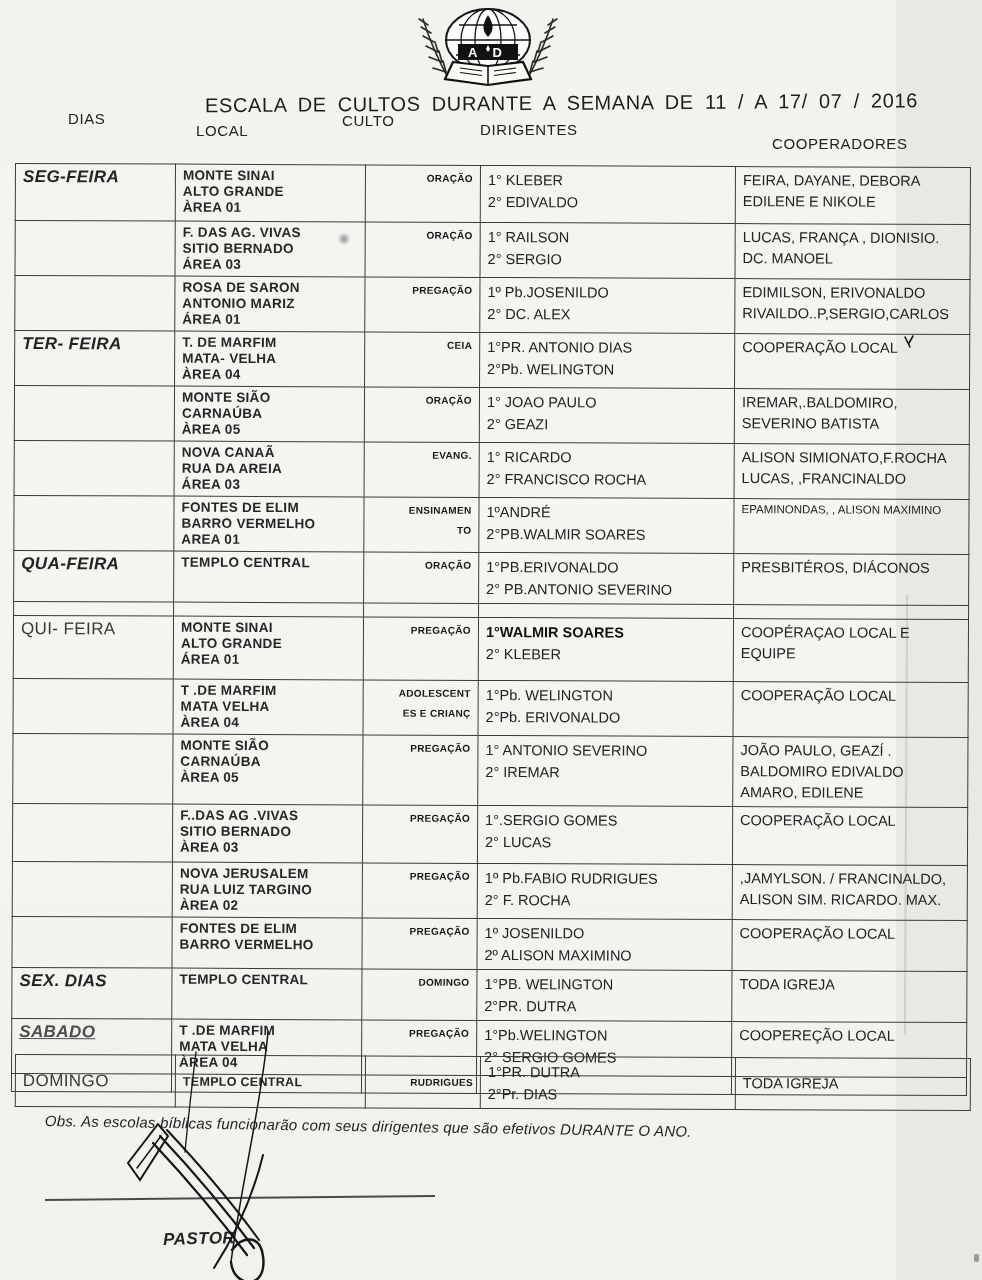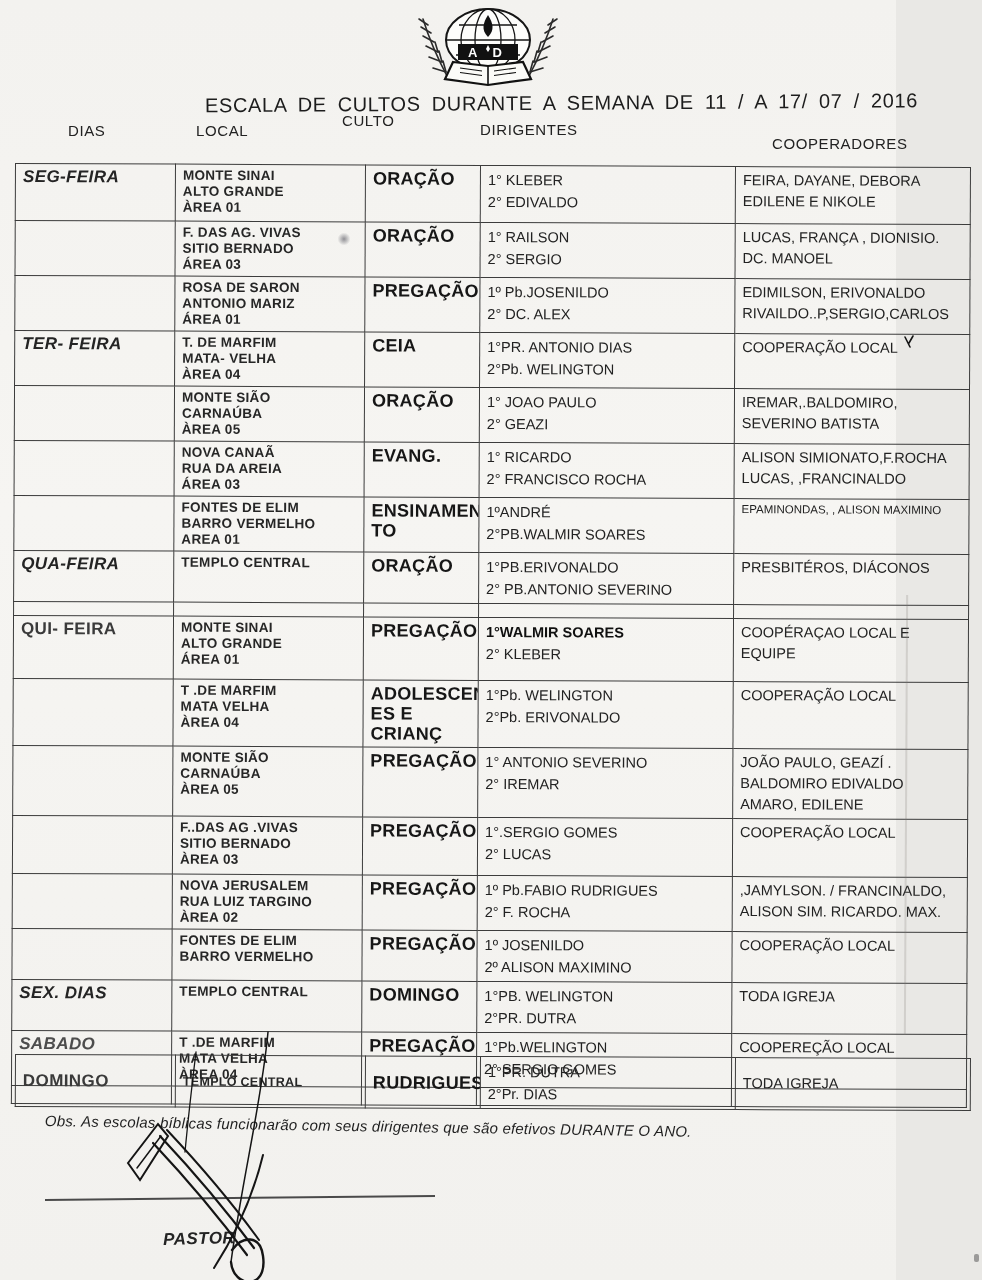--- a/index.html
+++ b/index.html
@@ -18,45 +18,45 @@
   .logo{position:absolute;left:408px;top:4px;}
   
   .title{
     position:absolute;left:205px;top:92px;width:650px;
     font-size:20px;font-weight:500;letter-spacing:.6px;word-spacing:5px;
     color:#1d1d1d;transform:rotate(-0.4deg);white-space:nowrap;
   }
   .col-headers span{
     position:absolute;font-size:15px;font-weight:500;letter-spacing:.6px;color:#222;
   }
-  .ch-dias{left:68px;top:122px;}
+  .ch-dias{left:68px;top:110px;}
   .ch-local{left:196px;top:122px;}
   .ch-culto{left:342px;top:112px;}
   .ch-dirigentes{left:480px;top:121px;}
   .ch-cooperadores{left:754px;top:135px;margin-left:18px;}
   
   table.schedule{
     position:absolute;left:15px;width:955px;
     border-collapse:collapse;table-layout:fixed;
     transform:rotate(0.25deg);transform-origin:20px 0;
   }
   #main-table{top:163px;}
   #bottom-table{top:1054px;}
   table.schedule td{
     border:1.5px solid #3c3c3c;
     padding:3px 7px;vertical-align:top;overflow:hidden;
   }
   td.c-dia{
     font-size:17px;font-weight:700;font-style:italic;
     vertical-align:middle;padding-left:14px;letter-spacing:.4px;color:#242424;
   }
-  td.c-dia.plain-day{font-weight:700;font-style:normal;color:#3a3a3a;}
-  td.c-dia.faded-day{color:#4d4d4d;}
+  td.c-dia.plain-day{font-weight:400;font-style:normal;color:#3a3a3a;}
+  td.c-dia.faded-day{color:#4d4d4d;text-decoration:underline;}
   td.c-local{font-size:13.5px;font-weight:600;line-height:16px;letter-spacing:.3px;color:#262626;}
-  td.c-culto{font-size:18px;font-weight:700;line-height:20px;letter-spacing:.3px;padding-top:6px;padding-left:10px;color:#161616;}
+  td.c-culto{font-size:10px;font-weight:700;line-height:20px;letter-spacing:.3px;padding-top:6px;padding-left:10px;color:#161616;text-align:right;}
   td.c-dir{font-size:14.5px;font-weight:500;line-height:22px;vertical-align:middle;color:#222;}
   td.c-coop{font-size:14.5px;font-weight:500;line-height:21px;vertical-align:middle;color:#222;}
   td.c-coop.small{font-size:11.5px;line-height:15px;}
   td .b{font-weight:800;color:#101010;}
   tr.empty-row td{padding:0;}
   #bottom-table td{vertical-align:middle;}
   #bottom-table td.c-local{font-size:12.5px;}
   
   .obs{
     position:absolute;left:45px;top:1112px;

